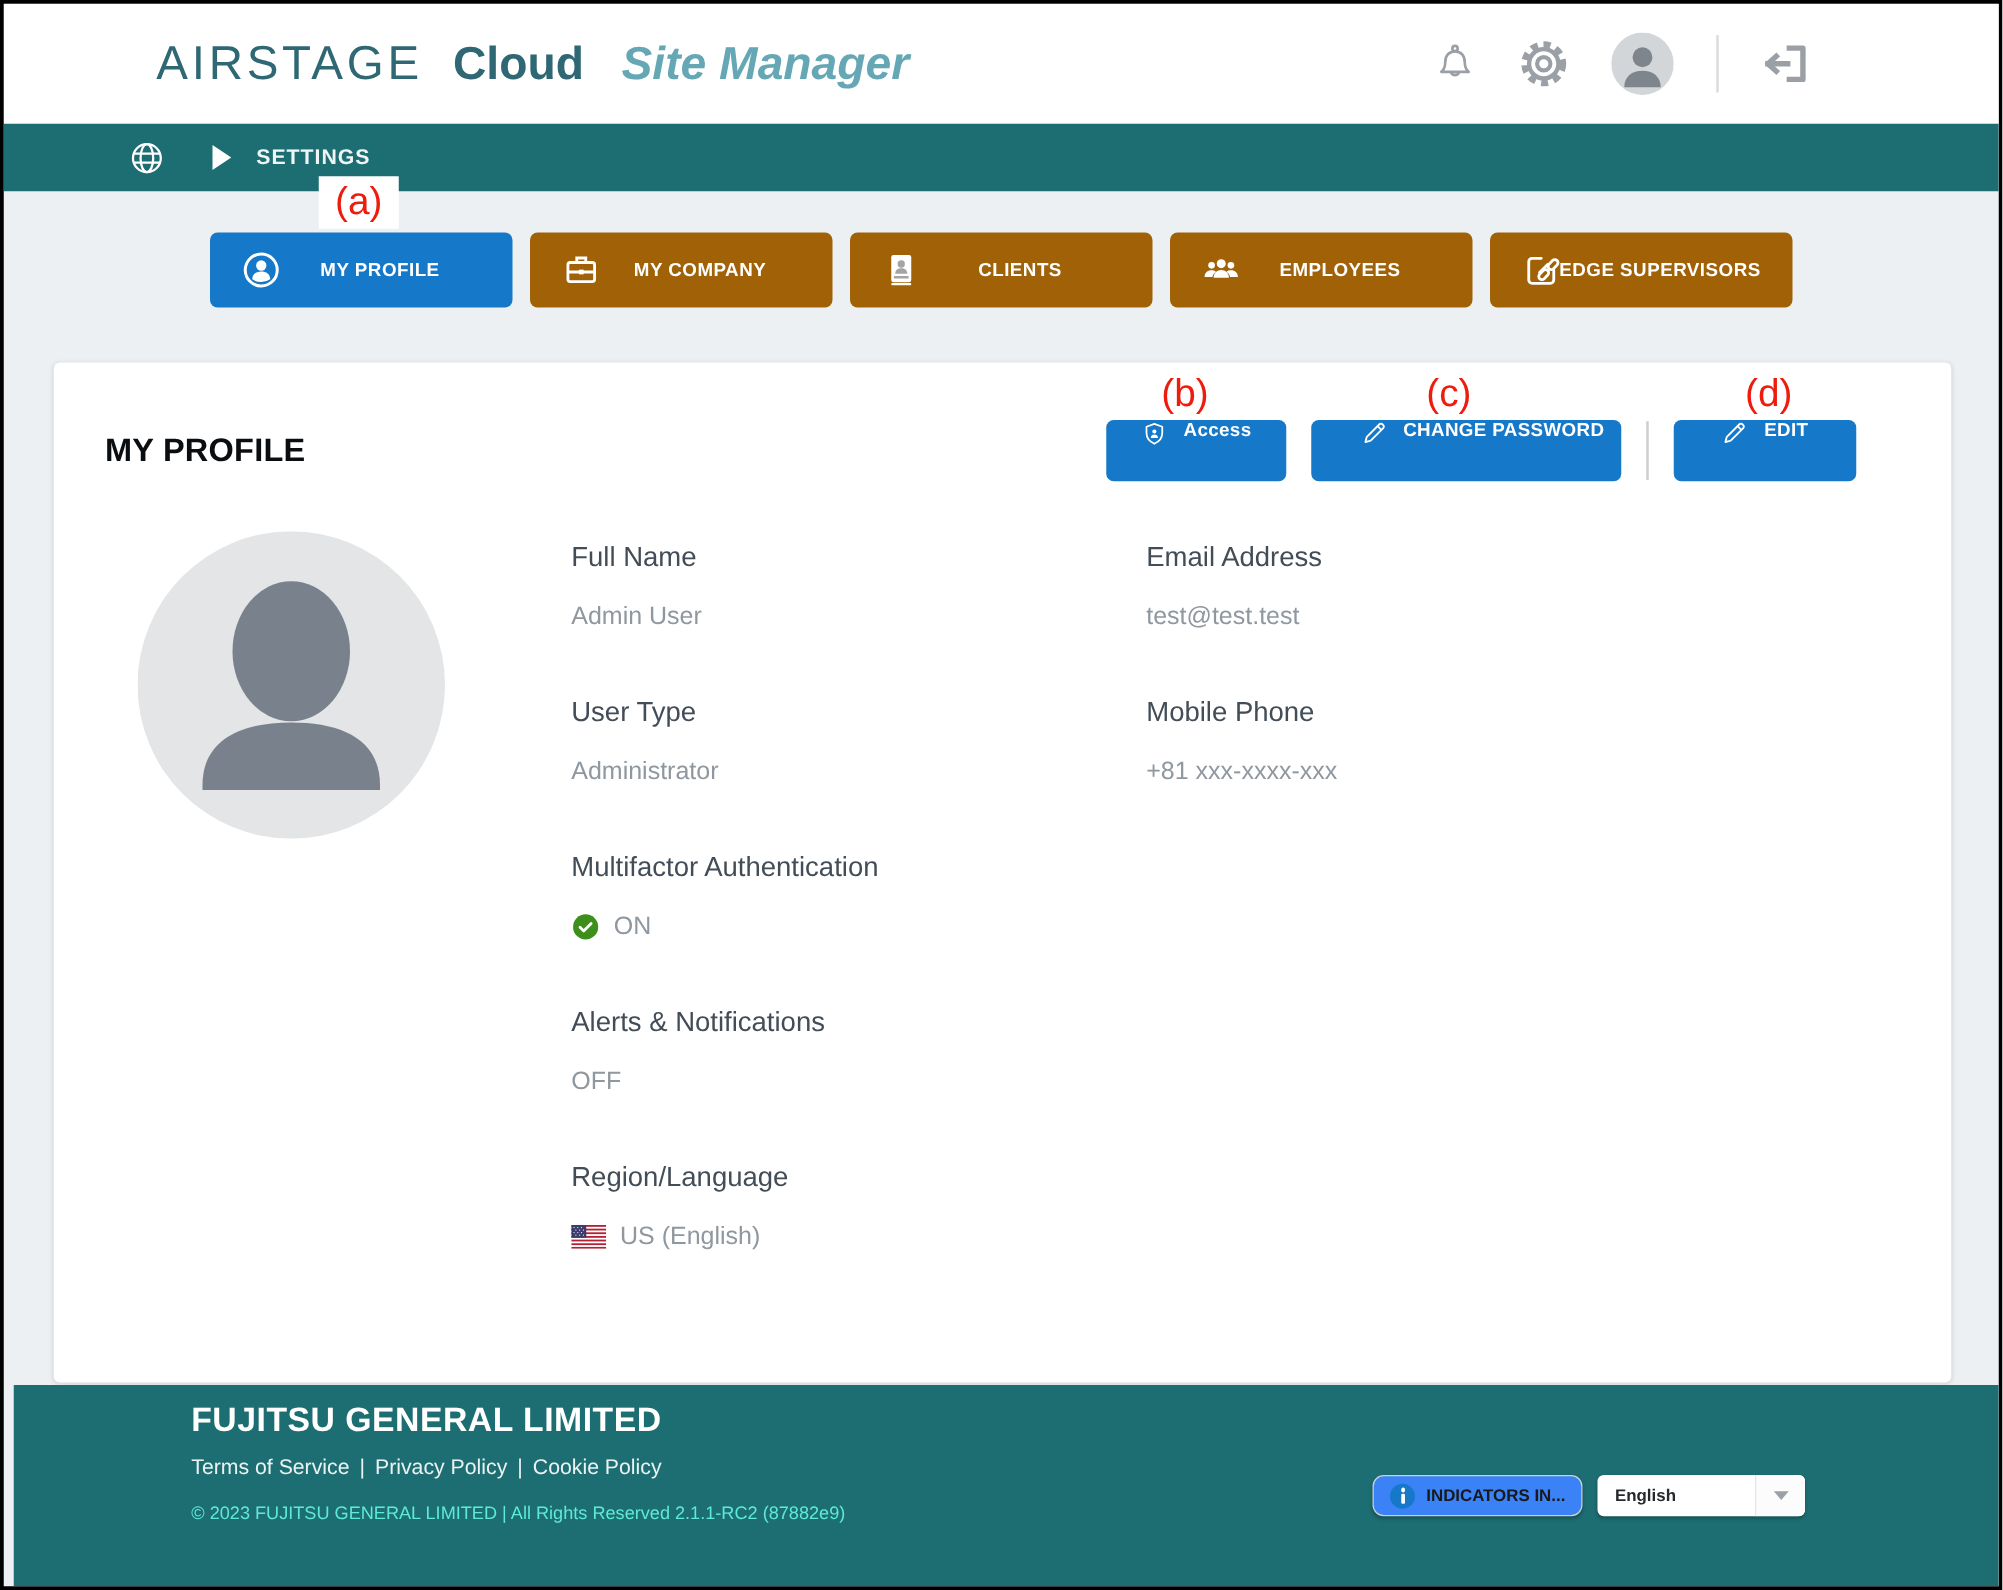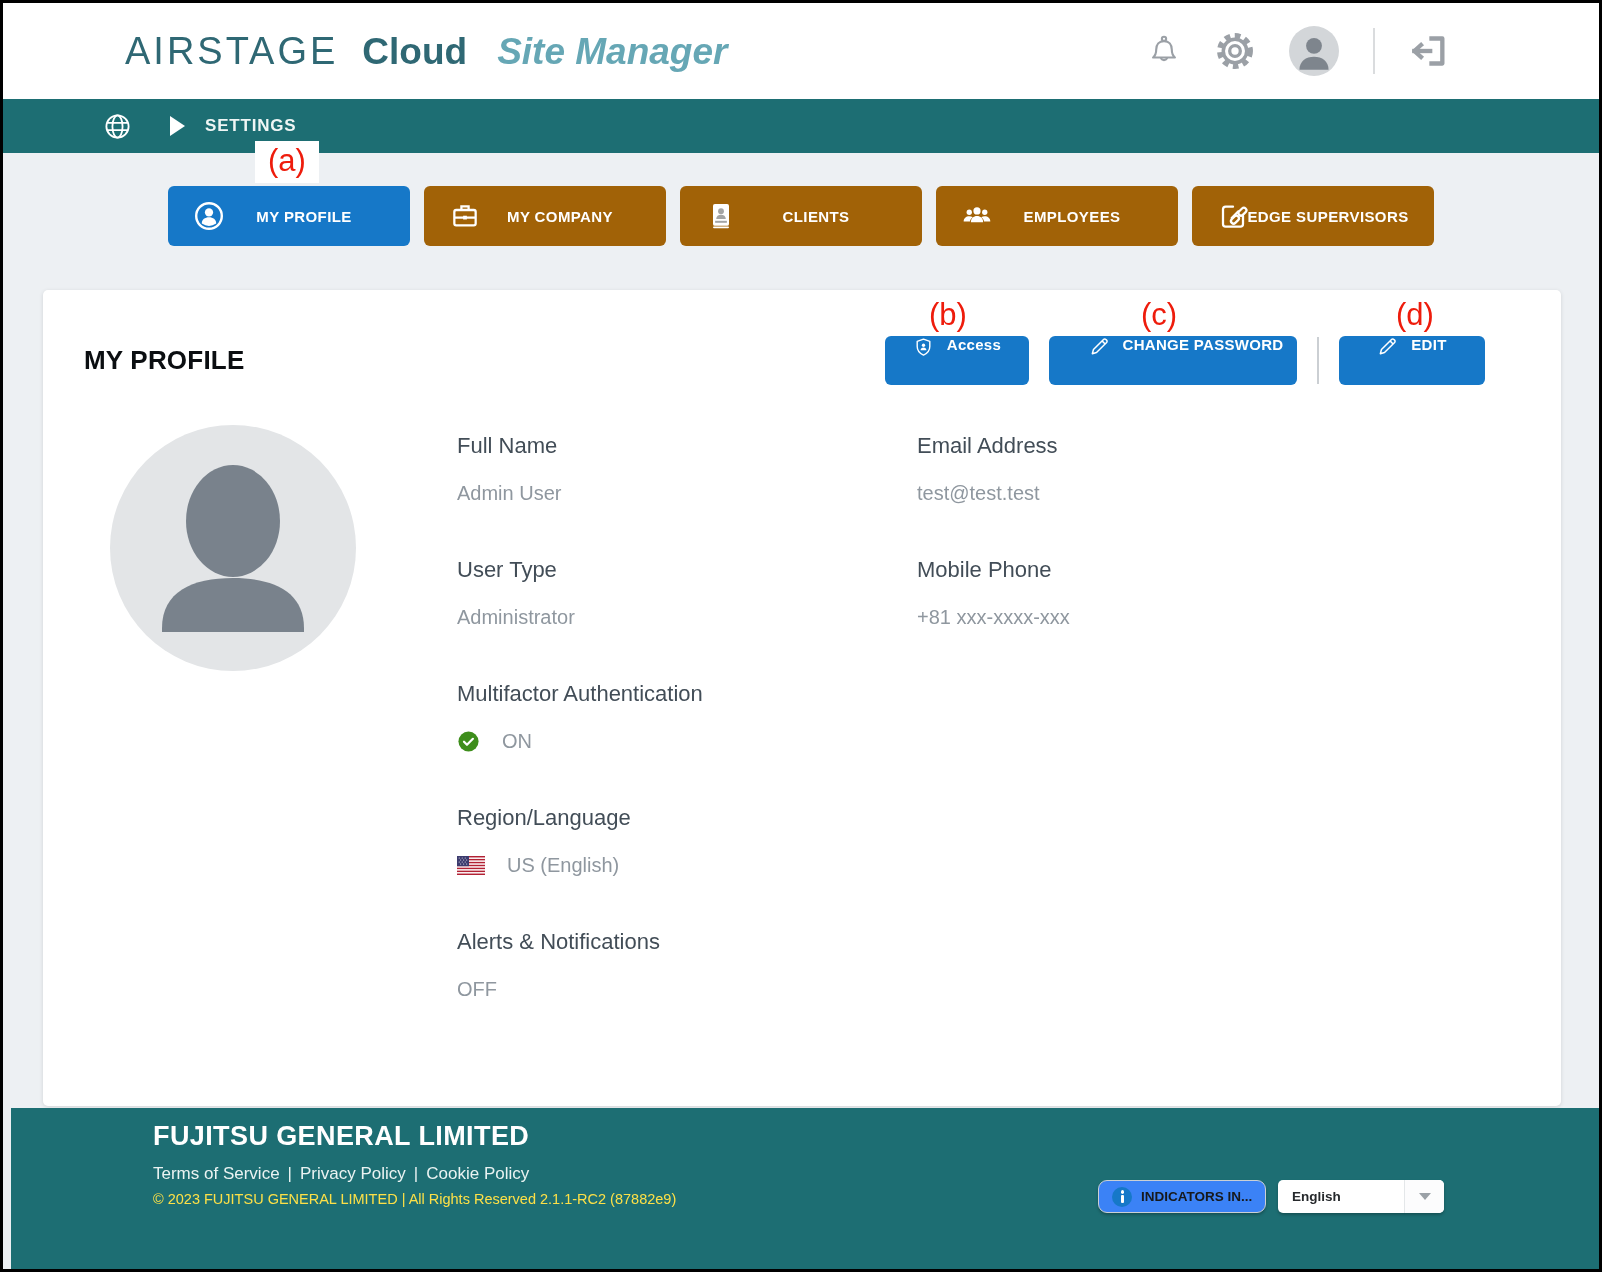--- a/index.html
+++ b/index.html
@@ -70,29 +70,29 @@
   .vdivider { width:2px; height:47px; background:#CBCFD3; }
 
   
   .avatar-big { position:absolute; left:67px; top:135px; width:246px; height:246px; }
   .col { position:absolute; top:142px; width:440px; }
   .col-left  { left:414px; }
   .col-right { left:874px; }
   .field { margin-bottom:50px; }
   .flabel { font-size:22px; color:#424D57; line-height:27px; margin-bottom:21px; }
   .fvalue { font-size:20px; color:#8F979F; line-height:26px; }
-  .fvalue.with-icon { display:flex; align-items:center; gap:22px; }
+  .fvalue.with-icon { display:flex; align-items:center; gap:11px; }
 
   
   .footer { position:absolute; left:8px; right:0; bottom:0; height:161px; background:#1D6E73; color:#fff; padding:13px 0 0 142px; }
   .f-company { font-size:27px; font-weight:700; letter-spacing:0.4px; }
   .f-links { margin-top:12px; font-size:17px; color:#EAF3F2; }
   .f-links a { color:#EAF3F2; text-decoration:none; cursor:pointer; }
   .f-sep { margin:0 8px; }
-  .f-copy { margin-top:7px; font-size:14.5px; color:#fde047; }
+  .f-copy { margin-top:19px; font-size:14.5px; color:#5eead4; }
 
   .indicators-btn {
     position:absolute; left:1087px; top:72px; height:33px; padding:12px 13px;
     background:#3b82f6; border:1px solid #CBD0D4; border-radius:9px; box-shadow:0 2px 3px rgba(0,0,0,0.25);
     display:flex; align-items:center; gap:9px; cursor:pointer;
     font-family:"Liberation Sans", sans-serif; font-size:13.5px; font-weight:800; color:#17191B;
   }
   .info-icon { position:relative; width:20px; height:20px; border-radius:50%; background:#1678C8; flex:0 0 20px; }
   .info-icon::before { content:""; position:absolute; left:8.5px; top:3.5px; width:3px; height:3.5px; background:#fff; border-radius:50%; }
   .info-icon::after  { content:""; position:absolute; left:8.5px; top:8.5px; width:3px; height:7.5px; background:#fff; border-radius:1px; }
@@ -308,20 +308,24 @@
         <div class="flabel">Multifactor Authentication</div>
         <div class="fvalue with-icon">
           <span>
             <svg width="23" height="23" viewBox="0 0 24 24">
               <circle cx="12" cy="12" r="10.5" fill="#3E8E1C"></circle>
               <path d="M7.3 12.3 l3.1 3.1 6.2-6.2" stroke="#fff" stroke-width="2.3" fill="none" stroke-linecap="round" stroke-linejoin="round"></path>
             </svg>
           </span>
           <span>ON</span>
         </div>
+      </div>
+      <div class="field">
+        <div class="flabel">Alerts &amp; Notifications</div>
+        <div class="fvalue">OFF</div>
       </div>
       <div class="field">
         <div class="flabel">Region/Language</div>
         <div class="fvalue with-icon">
           <span>
             <svg width="28" height="19" viewBox="0 0 28 19">
               <rect width="28" height="19" fill="#fff"></rect>
               <g fill="#B22234">
                 <rect y="0" width="28" height="1.46"></rect>
                   <rect y="2.92" width="28" height="1.46"></rect>
@@ -344,24 +348,20 @@
                   <circle cx="8.2" cy="6" r="0.5"></circle>
                 <circle cx="3.7" cy="8" r="0.5"></circle>
                   <circle cx="6.7" cy="8" r="0.5"></circle>
                   <circle cx="9.7" cy="8" r="0.5"></circle>
               </g>
             </svg>
           </span>
           <span>US (English)</span>
         </div>
       </div>
-      <div class="field">
-        <div class="flabel">Alerts &amp; Notifications</div>
-        <div class="fvalue">OFF</div>
-      </div>
     </div>
 
     <div class="col col-right">
       <div class="field">
         <div class="flabel">Email Address</div>
         <div class="fvalue">test@test.test</div>
       </div>
       <div class="field">
         <div class="flabel">Mobile Phone</div>
         <div class="fvalue">+81 xxx-xxxx-xxx</div>

